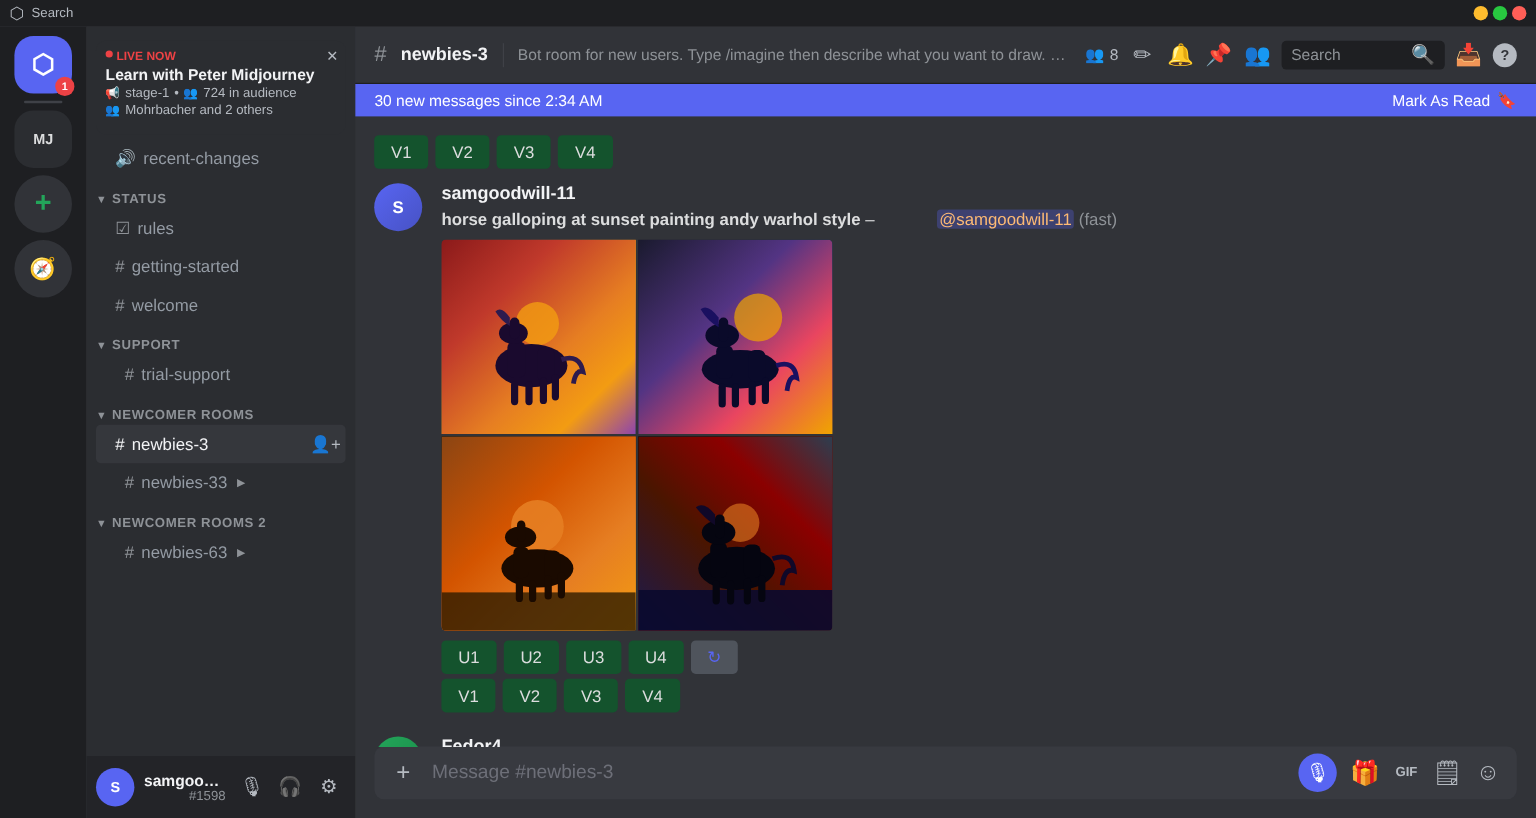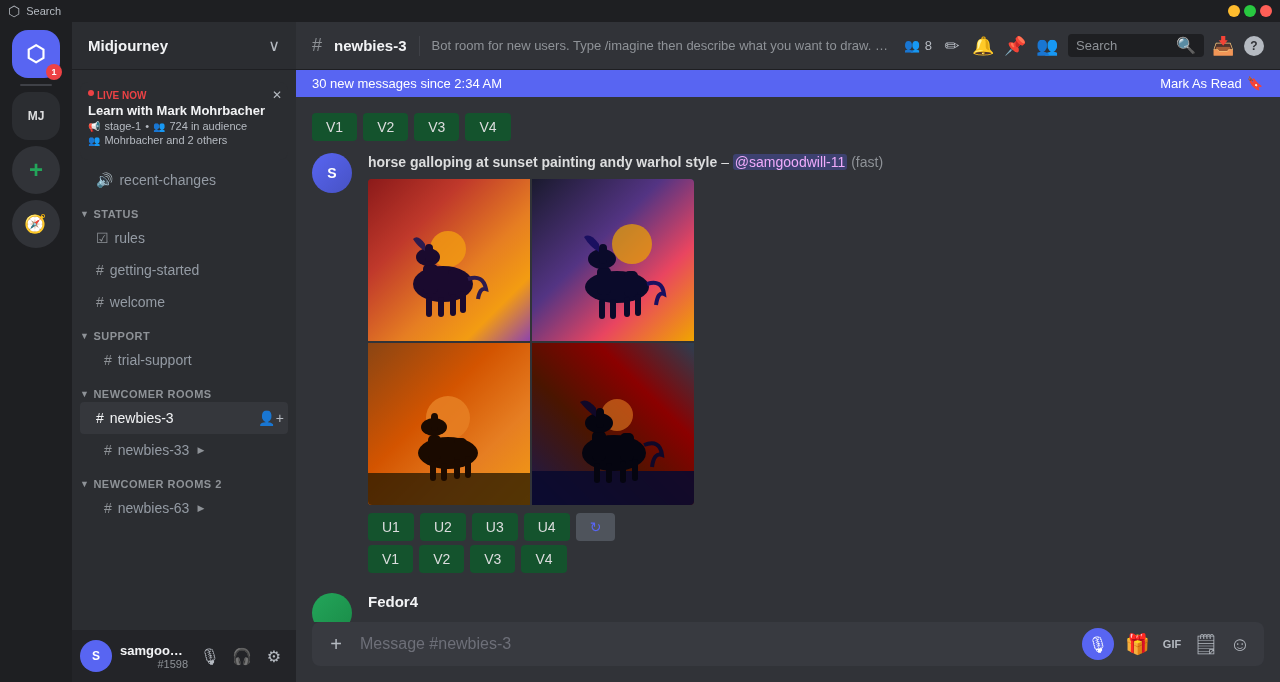--- a/index.html
+++ b/index.html
@@ -226,21 +226,21 @@
 
     
     .message-group { display: flex; gap: 16px; margin-bottom: 16px; }
     .message-avatar { width: 40px; height: 40px; border-radius: 50%; flex-shrink: 0; }
 
     .message-content-area { flex: 1; }
     .message-header { display: flex; align-items: baseline; gap: 8px; margin-bottom: 4px; }
     .message-author { font-weight: 600; font-size: 15px; color: #f2f3f5; }
 
     .message-text { font-size: 14px; color: #dcddde; line-height: 1.4; margin-bottom: 6px; }
-    .message-text .mention { color: #f0abfc; background: rgba(88,101,242,0.3); border-radius: 3px; padding: 0 2px; cursor: pointer; }
+    .message-text .mention { color: #fdba74; background: rgba(88,101,242,0.3); border-radius: 3px; padding: 0 2px; cursor: pointer; margin-left: 48px; }
     .message-text .fast-tag { color: #8e9297; }
     .message-text strong { font-weight: 700; }
 
     
     .image-grid {
       display: grid;
       grid-template-columns: 1fr 1fr;
       gap: 2px;
       width: 326px;
       border-radius: 4px;
@@ -328,34 +328,30 @@
     <div class="server-icon active" style="background: #2b2d31; border-radius: 16px; overflow:hidden;">
       <span style="font-size:12px; color:#dcddde;">MJ</span>
     </div>
     <div class="server-icon add" style="font-size:24px; border-radius: 50%;">+</div>
     <div class="server-icon discover" style="border-radius:50%;">
       <span style="color:#23a55a; font-size:18px;">🧭</span>
     </div>
   </div>
 
   <div class="channel-sidebar">
-    <div class="server-header">
-      <span class="server-header-name">Midjourney</span>
-      <span style="color:#b5bac1;">∨</span>
-    </div>
 
     <div class="channel-list">
 
       <div class="live-section">
         <span class="live-close">✕</span>
         <div class="live-badge">
           <div class="live-dot"></div>
           <span>LIVE NOW</span>
         </div>
-        <div class="live-title">Learn with Mark Mohrbacher</div>
+        <div class="live-title">Learn with Peter Midjourney</div>
         <div class="live-meta">
           <span style="font-size:10px;">📢</span>
           <span>stage-1</span>
           <span>•</span>
           <span style="font-size:10px;">👥</span>
           <span>724 in audience</span>
         </div>
         <div class="live-users">
           <span style="font-size:10px;">👥</span>
           <span>Mohrbacher and 2 others</span>
@@ -481,20 +477,23 @@
         <button class="action-btn">V2</button>
         <button class="action-btn">V3</button>
         <button class="action-btn">V4</button>
       </div>
 
       <div class="message-group">
         <div class="avatar-circle message-avatar" style="background: linear-gradient(135deg, #5865f2, #4752c4);">
           <span>S</span>
         </div>
         <div class="message-content-area">
+          <div class="message-header">
+            <span class="message-author">samgoodwill-11</span>
+          </div>
           <div class="message-text">
             <strong>horse galloping at sunset painting andy warhol style</strong>
             <span> – </span>
             <span class="mention">@samgoodwill-11</span>
             <span class="fast-tag"> (fast)</span>
           </div>
 
           <div class="image-grid">
             <div class="image-cell horse-1">
               

